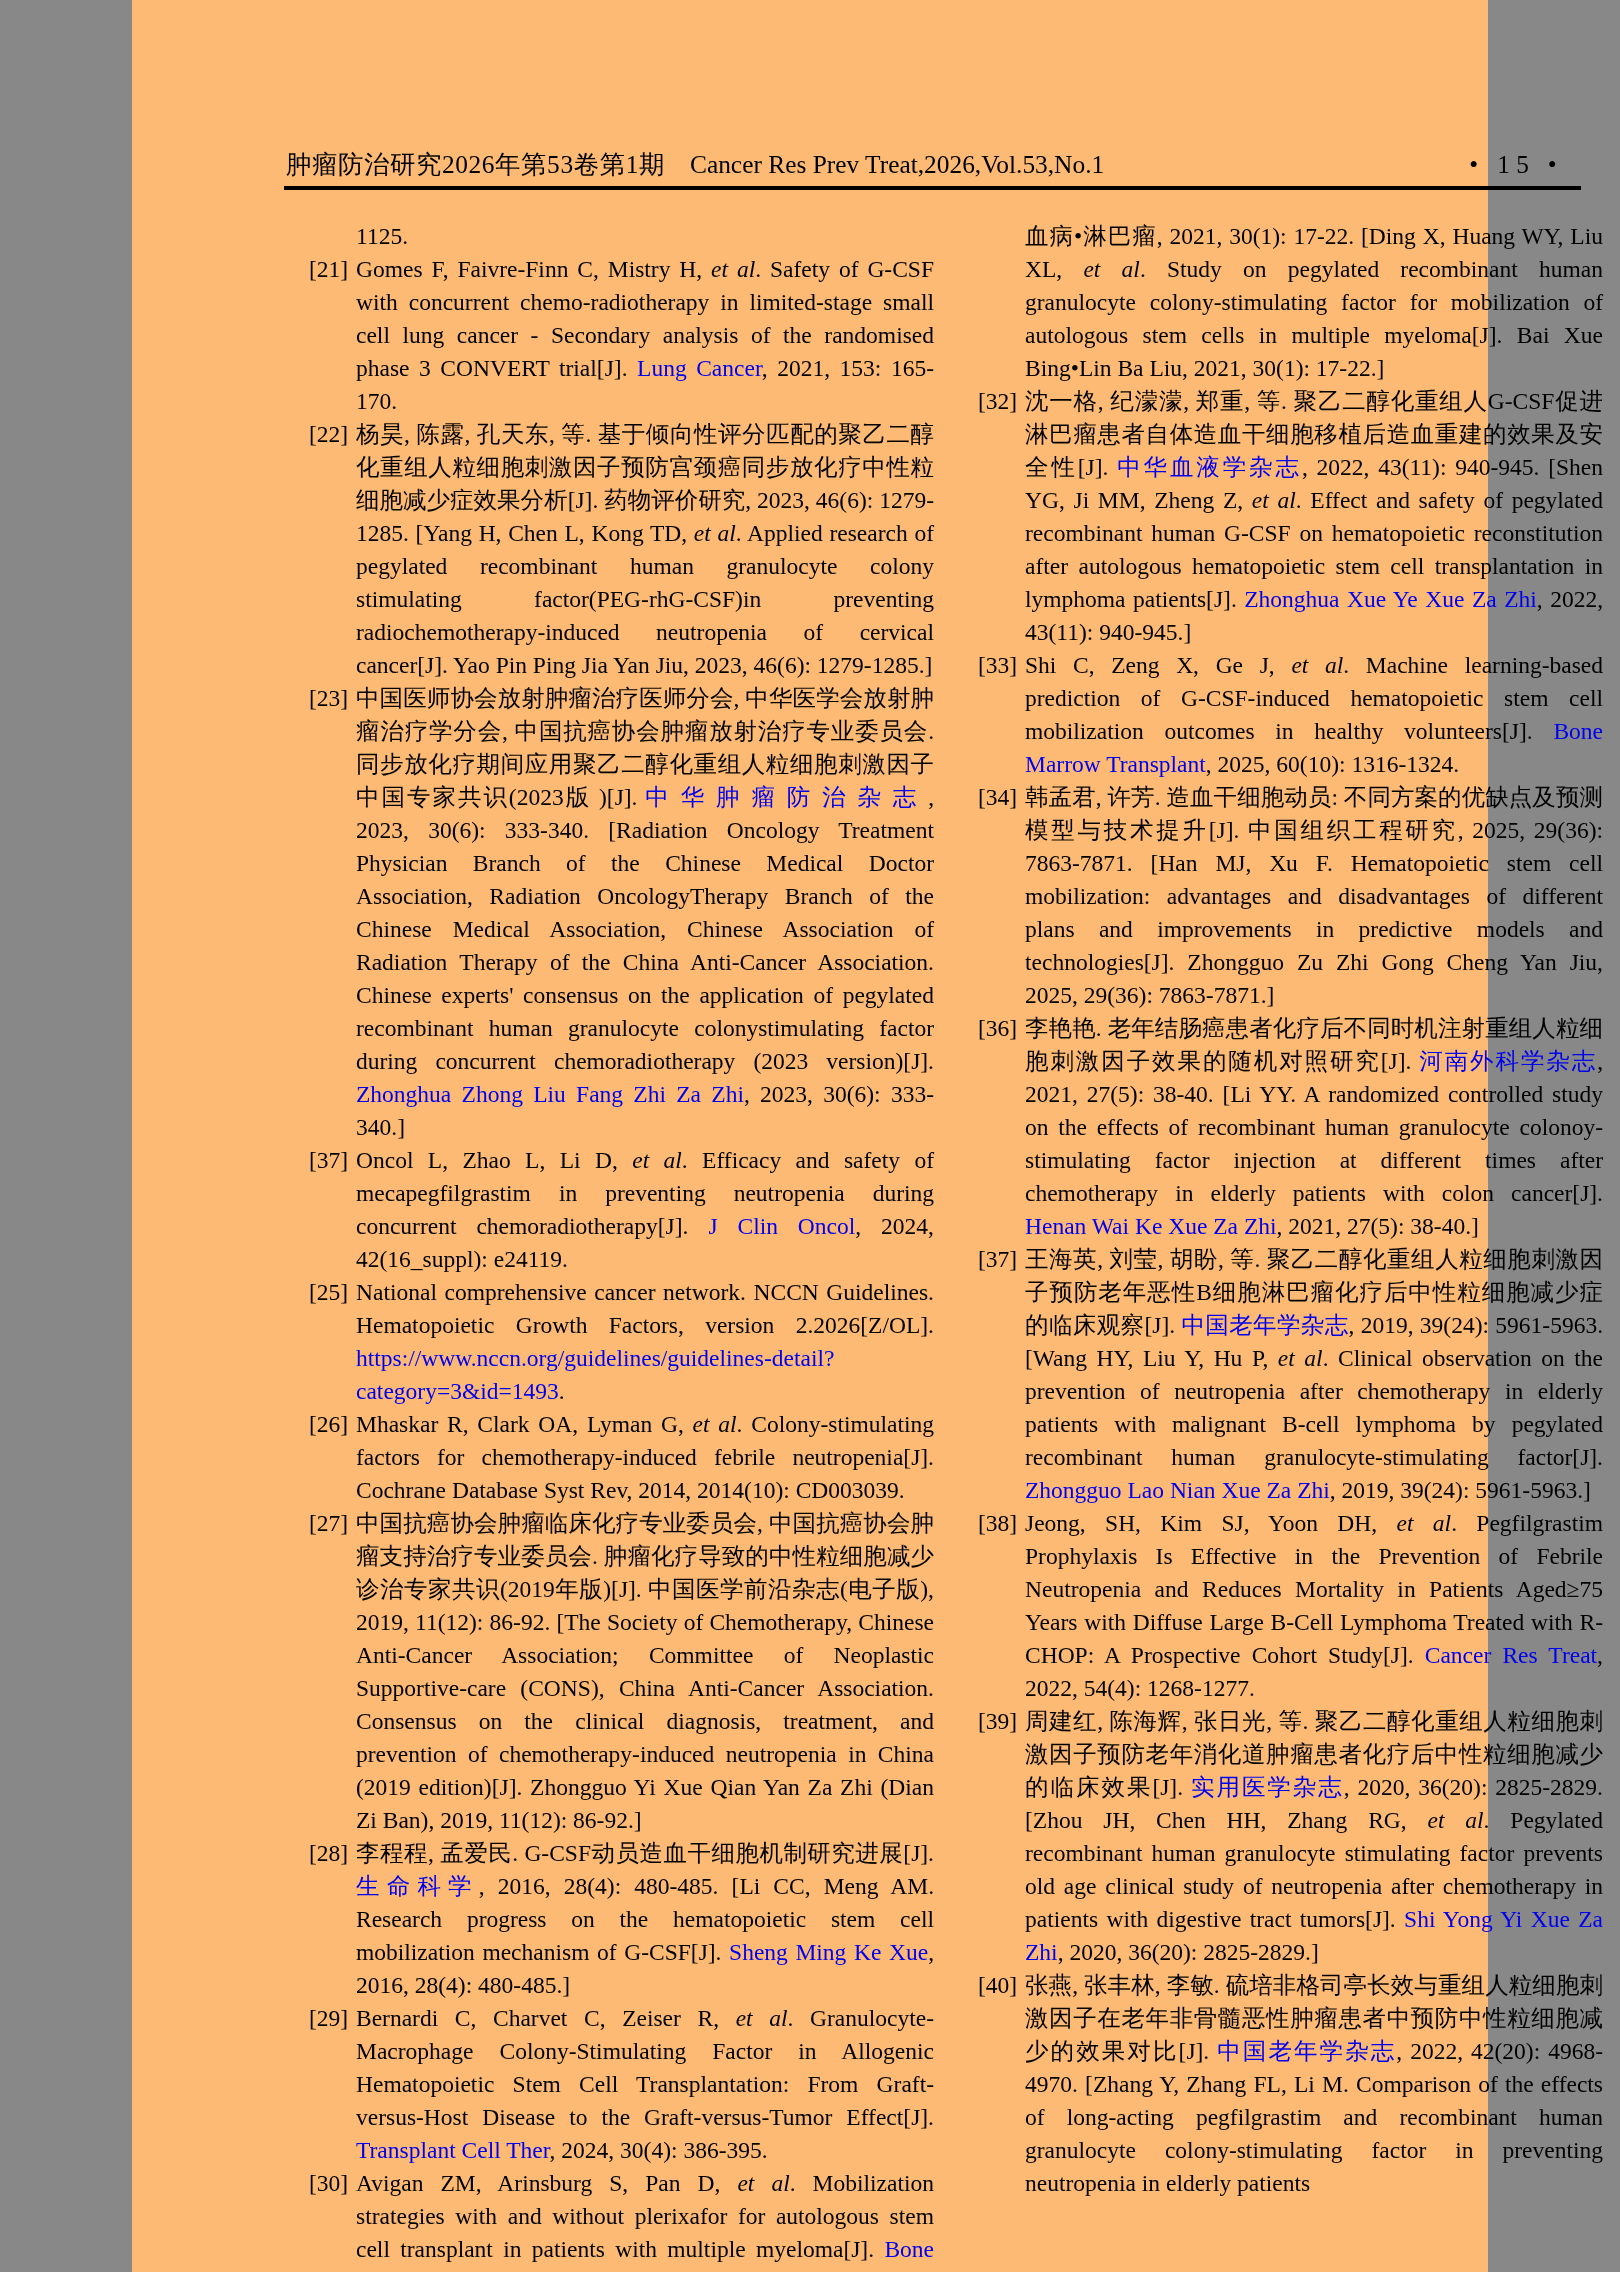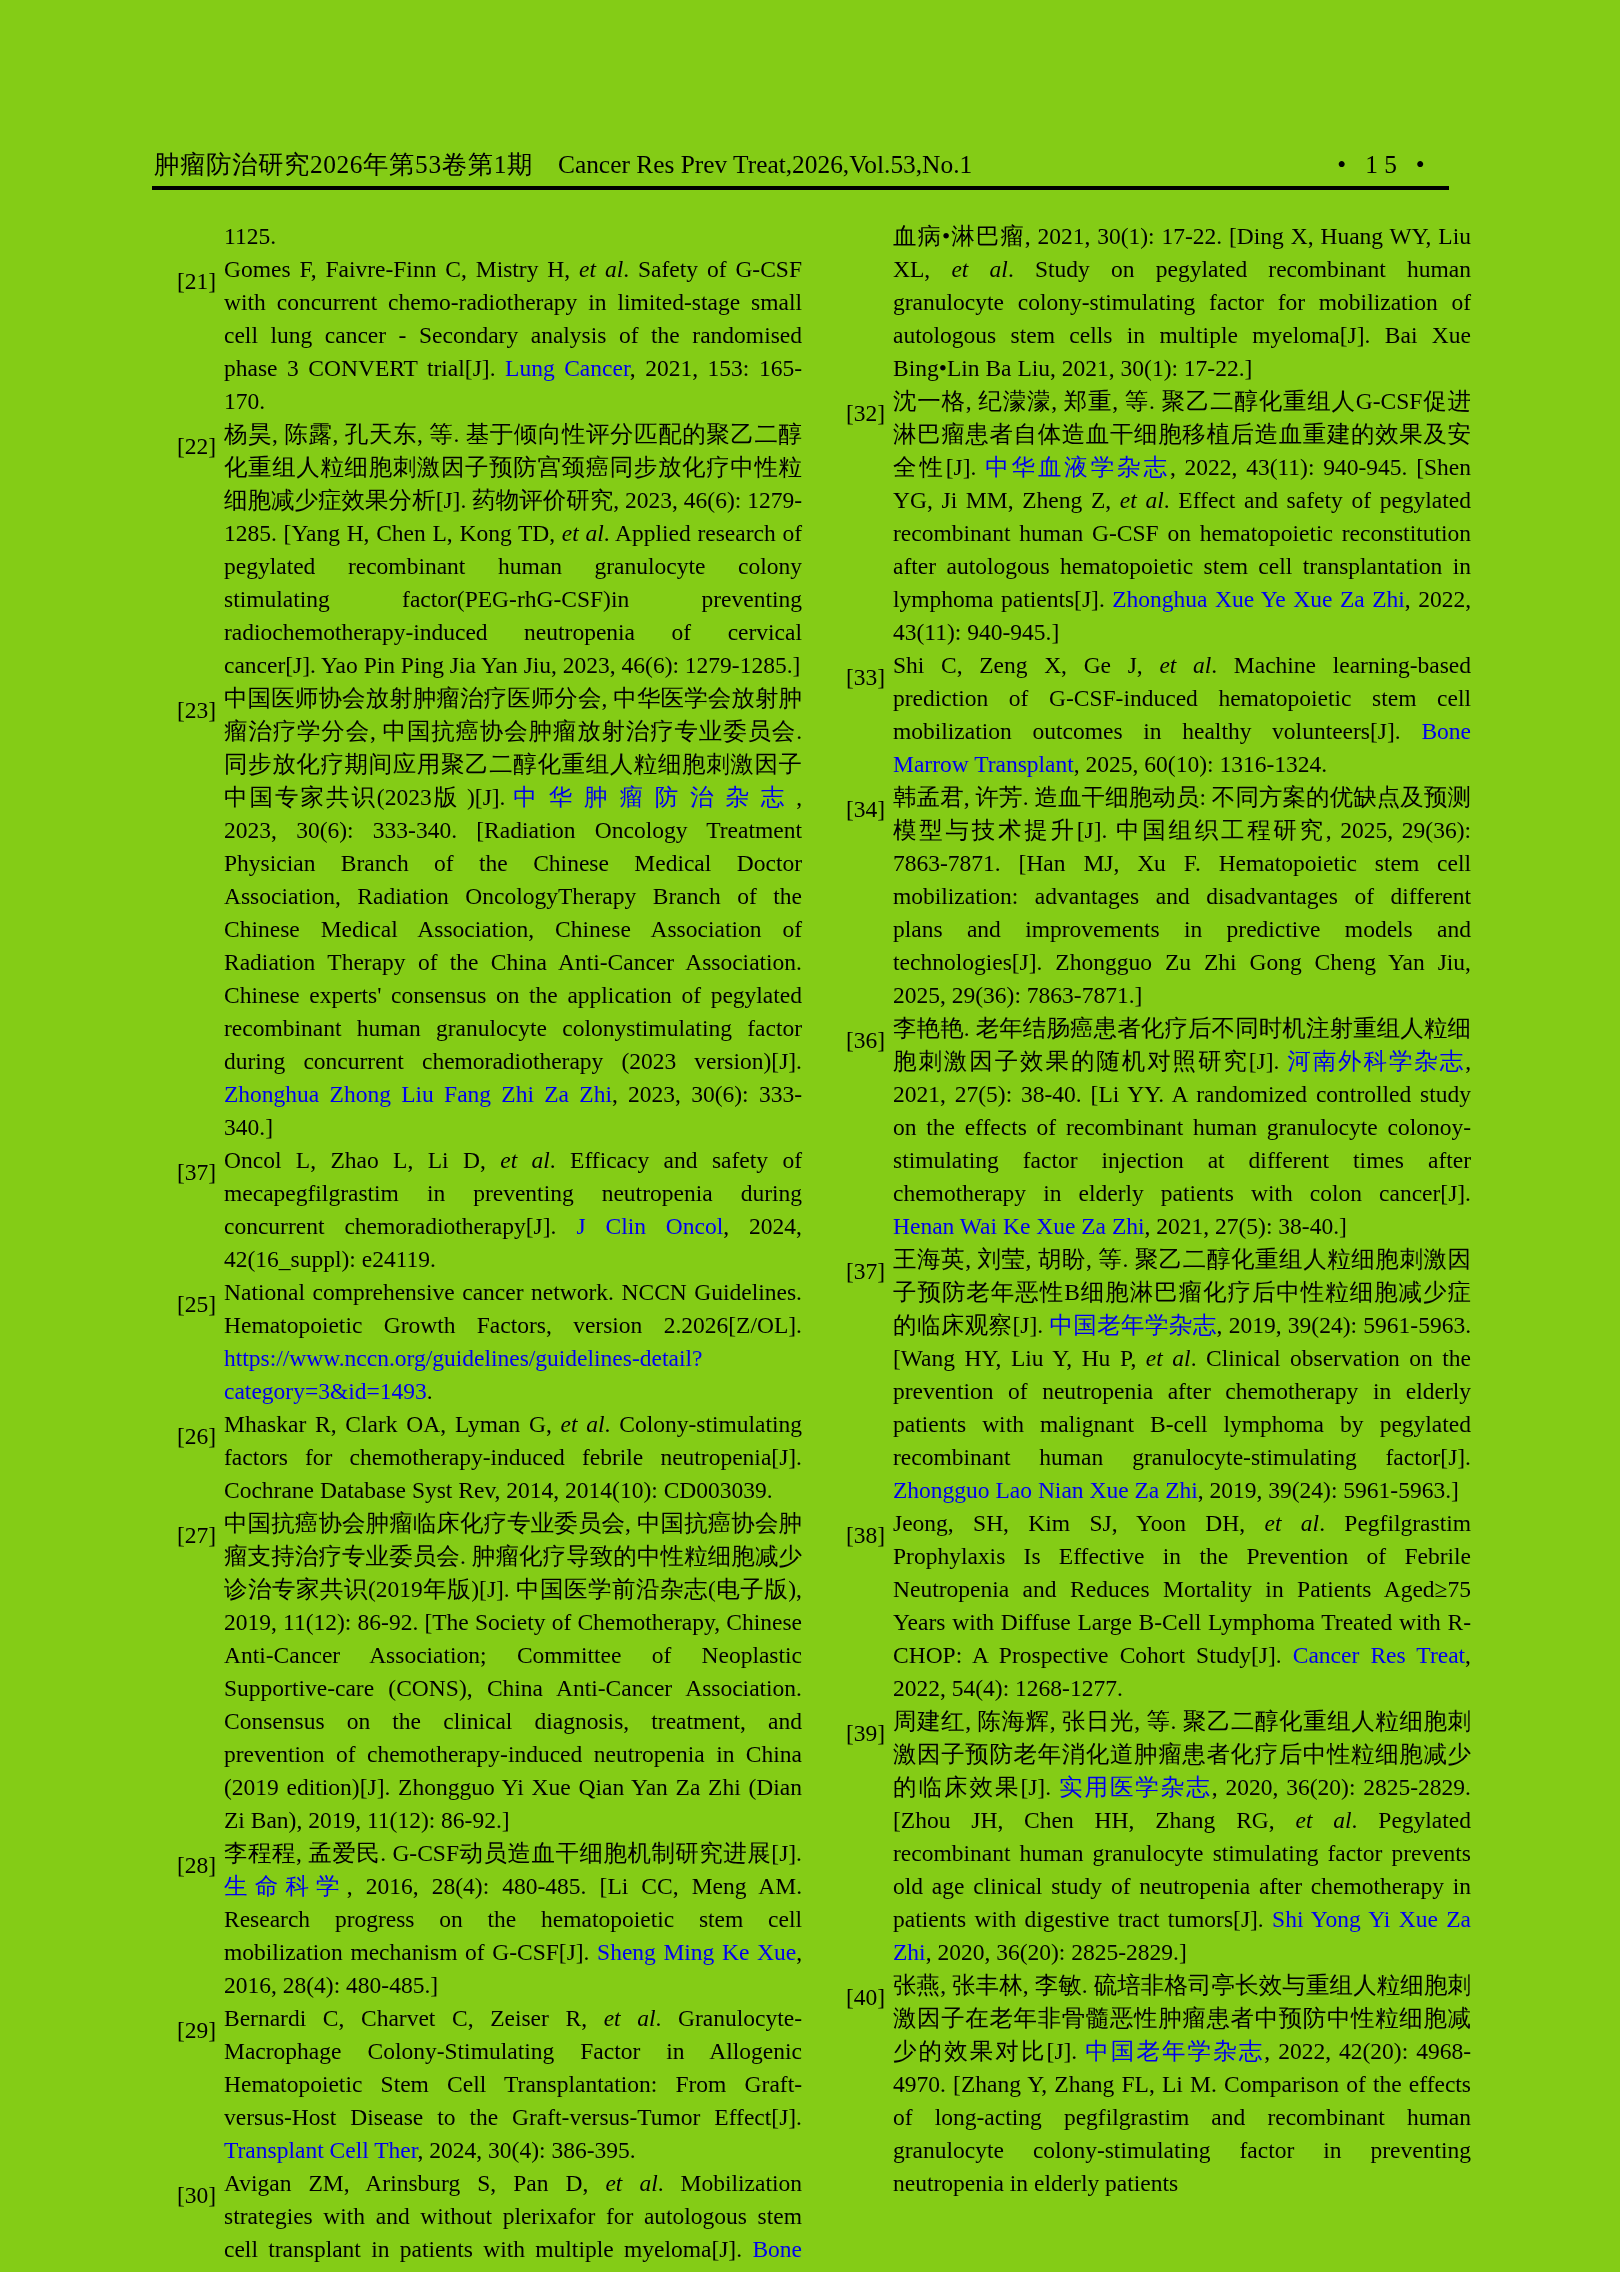--- a/index.html
+++ b/index.html
@@ -1,20 +1,20 @@
 <!DOCTYPE html>
 <html style="--link-color: #0000EE;font-size:10.2px"><head>
 <meta charset="utf-8">
 <style>
   html,body{margin:0;padding:0;background:#888;}
   .page{
     position:relative;
-    width:1620px;height:2273px;
+    width:1356px;height:2273px;
     margin:0 auto;
-    background:#84cc16;
+    background:#fdba74;
     color:#000000;
     font-family:"Liberation Serif","DejaVu Serif",serif;
   }
   .header{
     position:absolute;
     left:154px;top:148px;width:1295px;
     display:flex;align-items:baseline;
     font-size:25.4px;line-height:32px;
     white-space:nowrap;
   }
@@ -30,21 +30,21 @@
     position:absolute;
     left:177px;top:220px;width:1294px;
     display:flex;gap:44px;
   }
   .col{flex:1 1 0;min-width:0;}
   .ref{
     position:relative;
     font-size:23.5px;line-height:33px;
     text-align:justify;
   }
-  .num{position:absolute;left:0;top:12px;}
+  .num{position:absolute;left:0;top:0;}
   .rbody{margin-left:47px;overflow-wrap:break-word;}
   .seg.it{font-style:italic;}
   .seg.lk,.seg.ls{color:var(--link-color,#0000EE);}
   .seg.ls{letter-spacing:0.42em;}
 </style>
 </head>
 <body>
 
 <div class="page">
   <div class="header">

